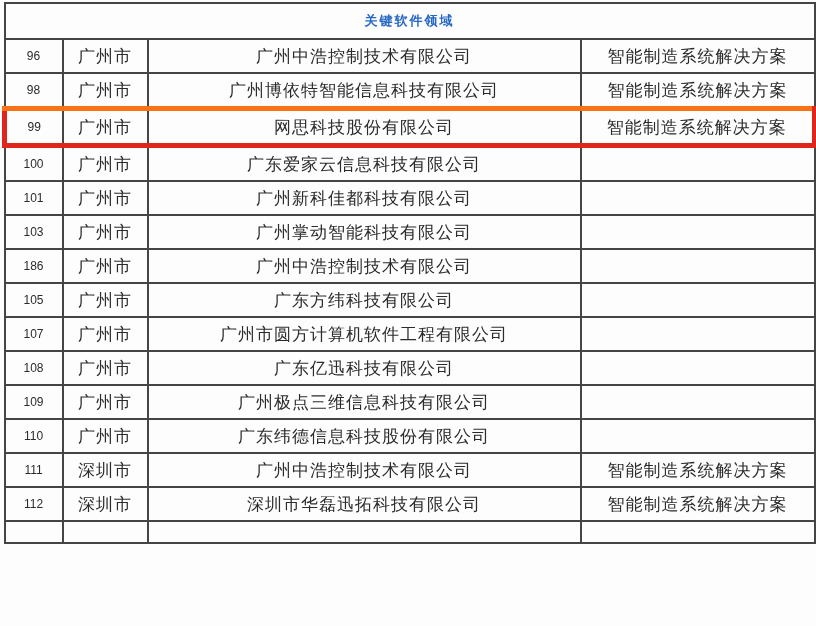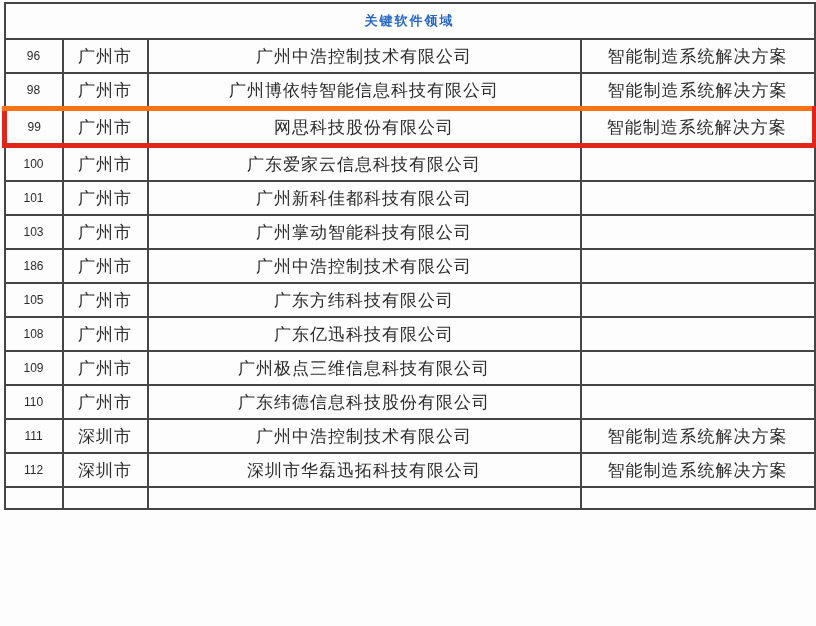--- a/index.html
+++ b/index.html
@@ -127,20 +127,26 @@
     </tr>
 
     <tr>
       <td class="num-cell">105</td>
       <td class="city-cell">广州市</td>
       <td class="company-cell">广东方纬科技有限公司</td>
       <td class="field-cell"></td>
     </tr>
 
 
+    <tr>
+      <td class="num-cell">107</td>
+      <td class="city-cell">广州市</td>
+      <td class="company-cell">广州市圆方计算机软件工程有限公司</td>
+      <td class="field-cell"></td>
+    </tr>
 
     <tr>
       <td class="num-cell">108</td>
       <td class="city-cell">广州市</td>
       <td class="company-cell">广东亿迅科技有限公司</td>
       <td class="field-cell"></td>
     </tr>
 
     <tr>
       <td class="num-cell">109</td>

